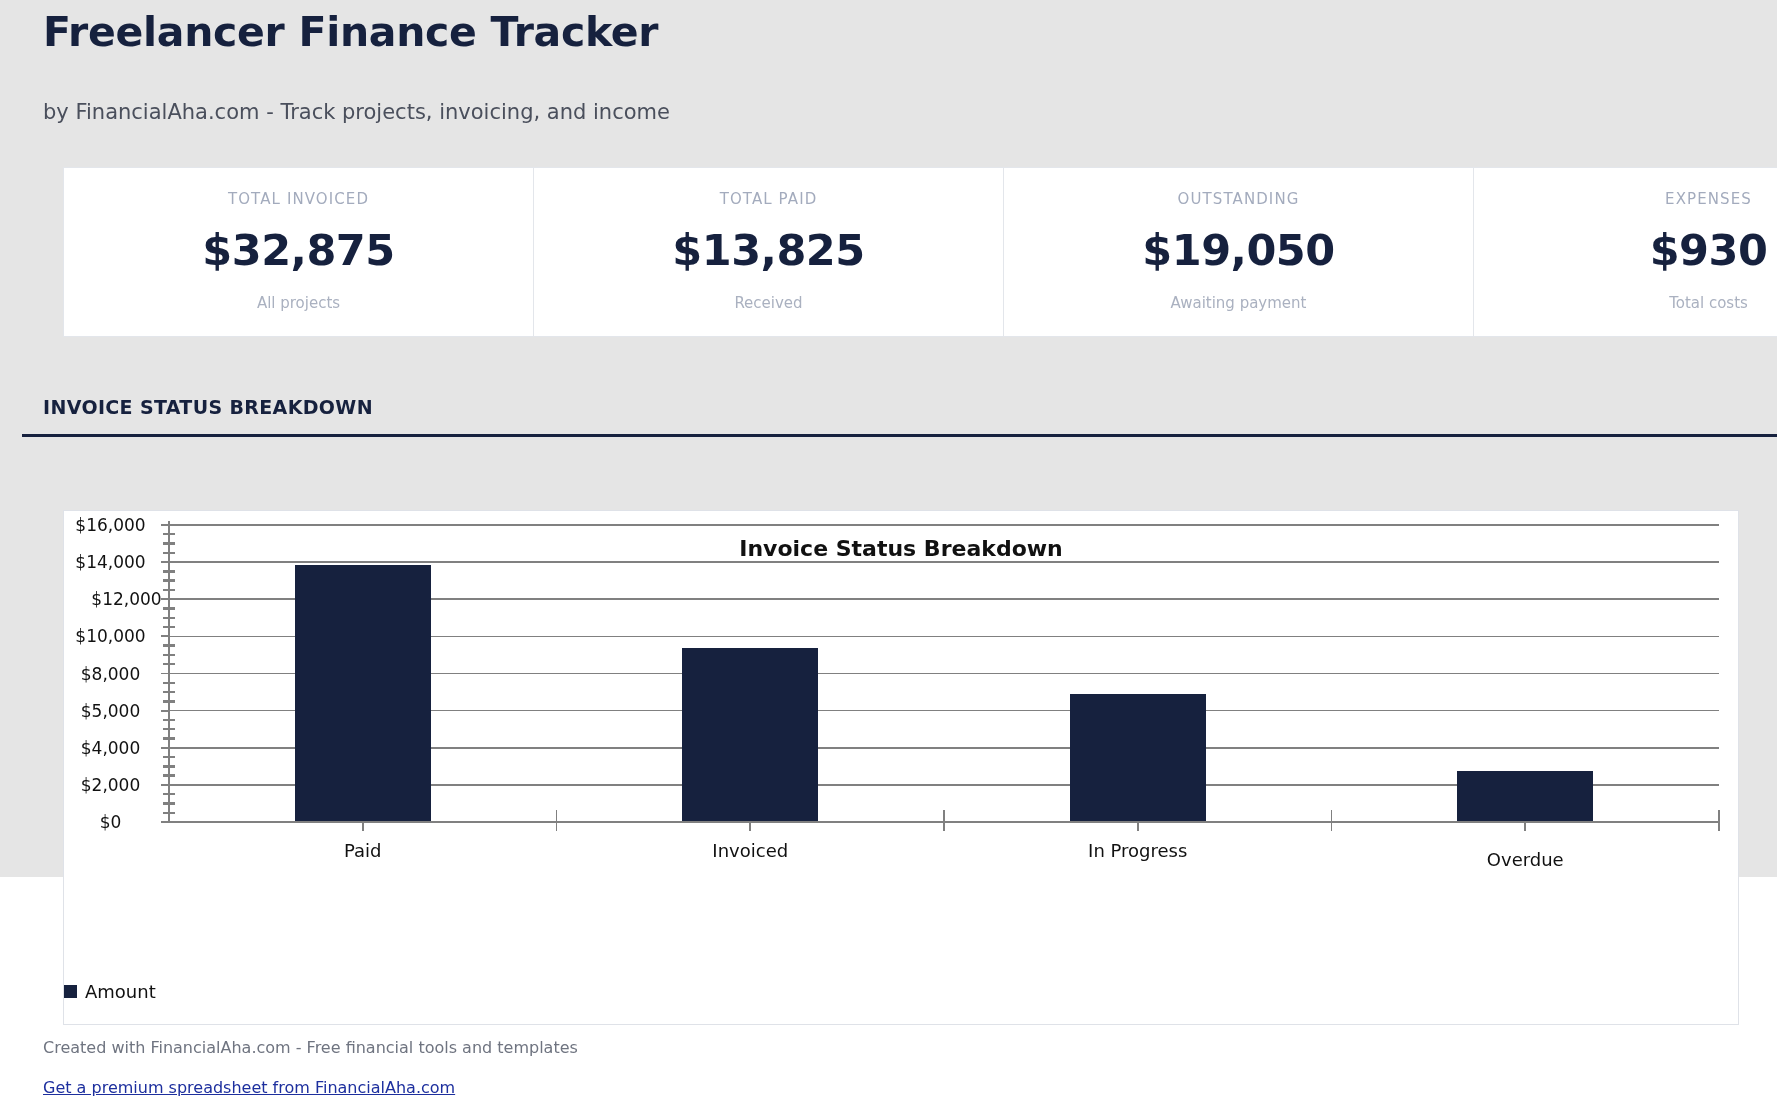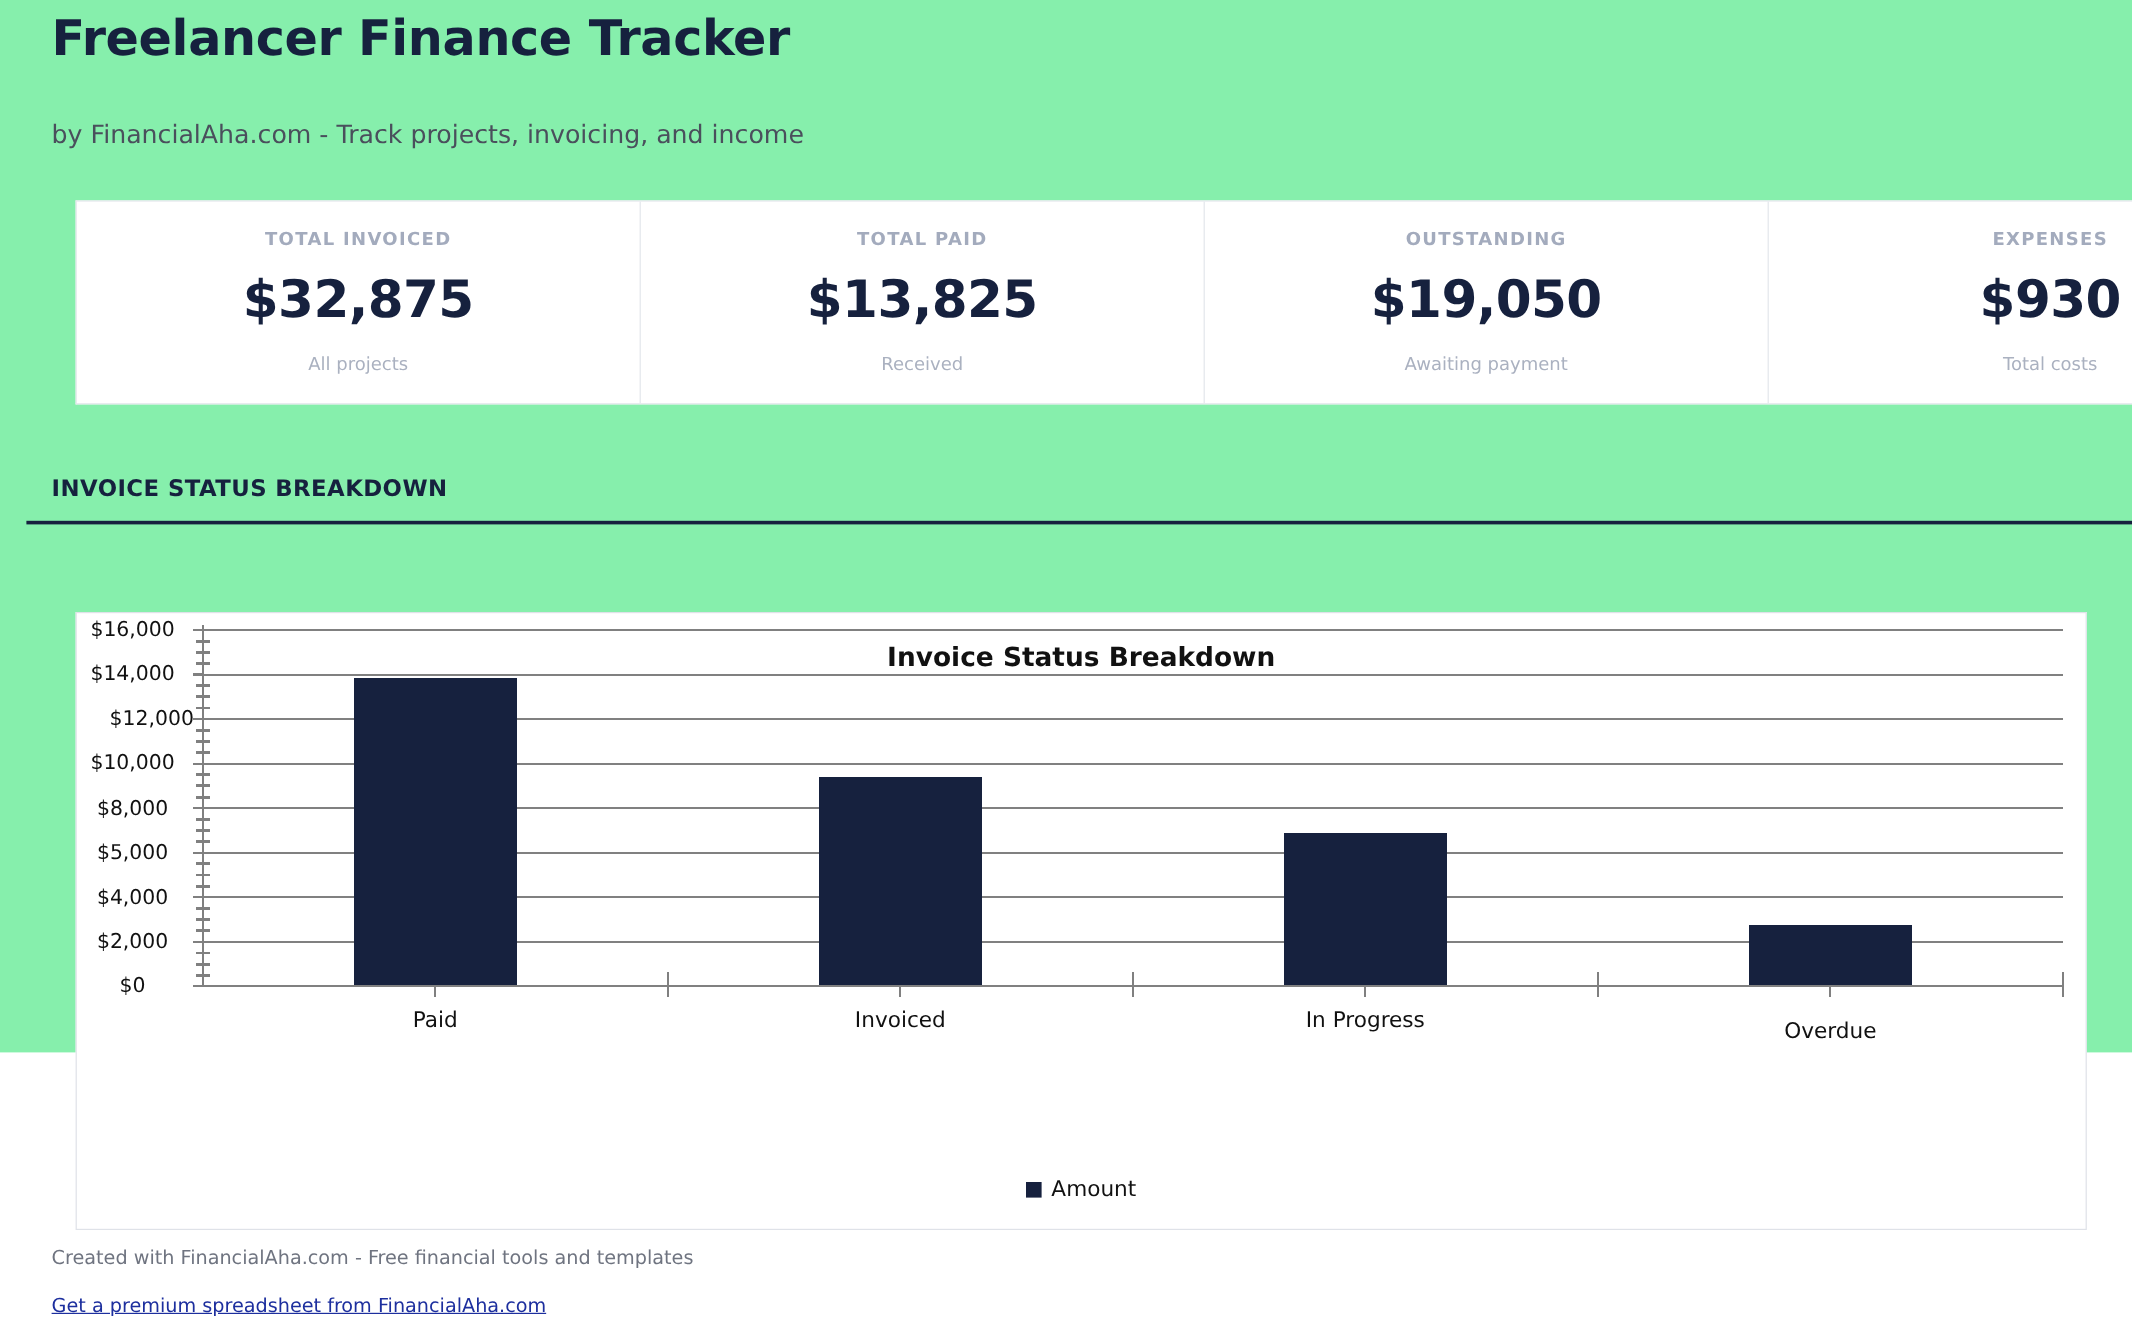--- a/index.html
+++ b/index.html
@@ -3,21 +3,21 @@
 <meta charset="utf-8">
 <style>
   * { box-sizing: border-box; }
   html, body {
     margin: 0; padding: 0;
     width: 1777px; height: 1116px;
     background: #ffffff;
     font-family: "DejaVu Sans", sans-serif;
     overflow: hidden;
   }
-  .page { position: relative; width: 1777px; height: 877px; background:#86efac; }
+  .page { position: relative; width: 1777px; height: 877px; background:#e5e5e5; }
 
   
   .app-title {
     position:absolute; left:43px; top:8px;
     font-size:41px; font-weight:700; color:#16213e;
     letter-spacing:-0.3px; line-height:1.2;
     white-space:nowrap;
   }
   .app-subtitle {
     position:absolute; left:43px; top:100px;
@@ -36,21 +36,21 @@
     background:#fff;
   }
   .stat-card {
     width:470px; flex:0 0 470px; height:168px;
     border-right:1px solid #e3e6eb;
     display:flex; flex-direction:column;
     align-items:center; justify-content:flex-start;
     padding-top:22px;
   }
   .stat-label {
-    font-size:15px; font-weight:700; letter-spacing:1.1px;
+    font-size:15px; font-weight:400; letter-spacing:1.1px;
     color:#a3abbd; text-transform:uppercase;
   }
   .stat-value {
     font-size:43px; font-weight:700; color:#16213e;
     margin-top:17px; letter-spacing:-0.5px;
   }
   .stat-sub {
     font-size:15px; color:#aab1c0; margin-top:19px;
   }
 
@@ -83,21 +83,21 @@
     text-align:center; white-space:nowrap; transform:translateY(-50%);
   }
 
   .xtick-label {
     position:absolute; font-size:18px; color:#111;
     text-align:center; white-space:nowrap; transform:translateX(-50%);
   }
 
   .legend {
     position:absolute; left:0; bottom:22px; width:100%;
-    display:flex; align-items:center; justify-content:center; gap:8px;
+    display:flex; align-items:center; justify-content:flex-start; gap:8px;
     font-size:18px; color:#111;
   }
   .legend-swatch { width:13px; height:13px; background:#16213e; display:inline-block; }
 
   
   .footer-note {
     position:absolute; left:43px; top:1038px;
     font-size:16px; color:#6f7480;
   }
   .footer-link {

